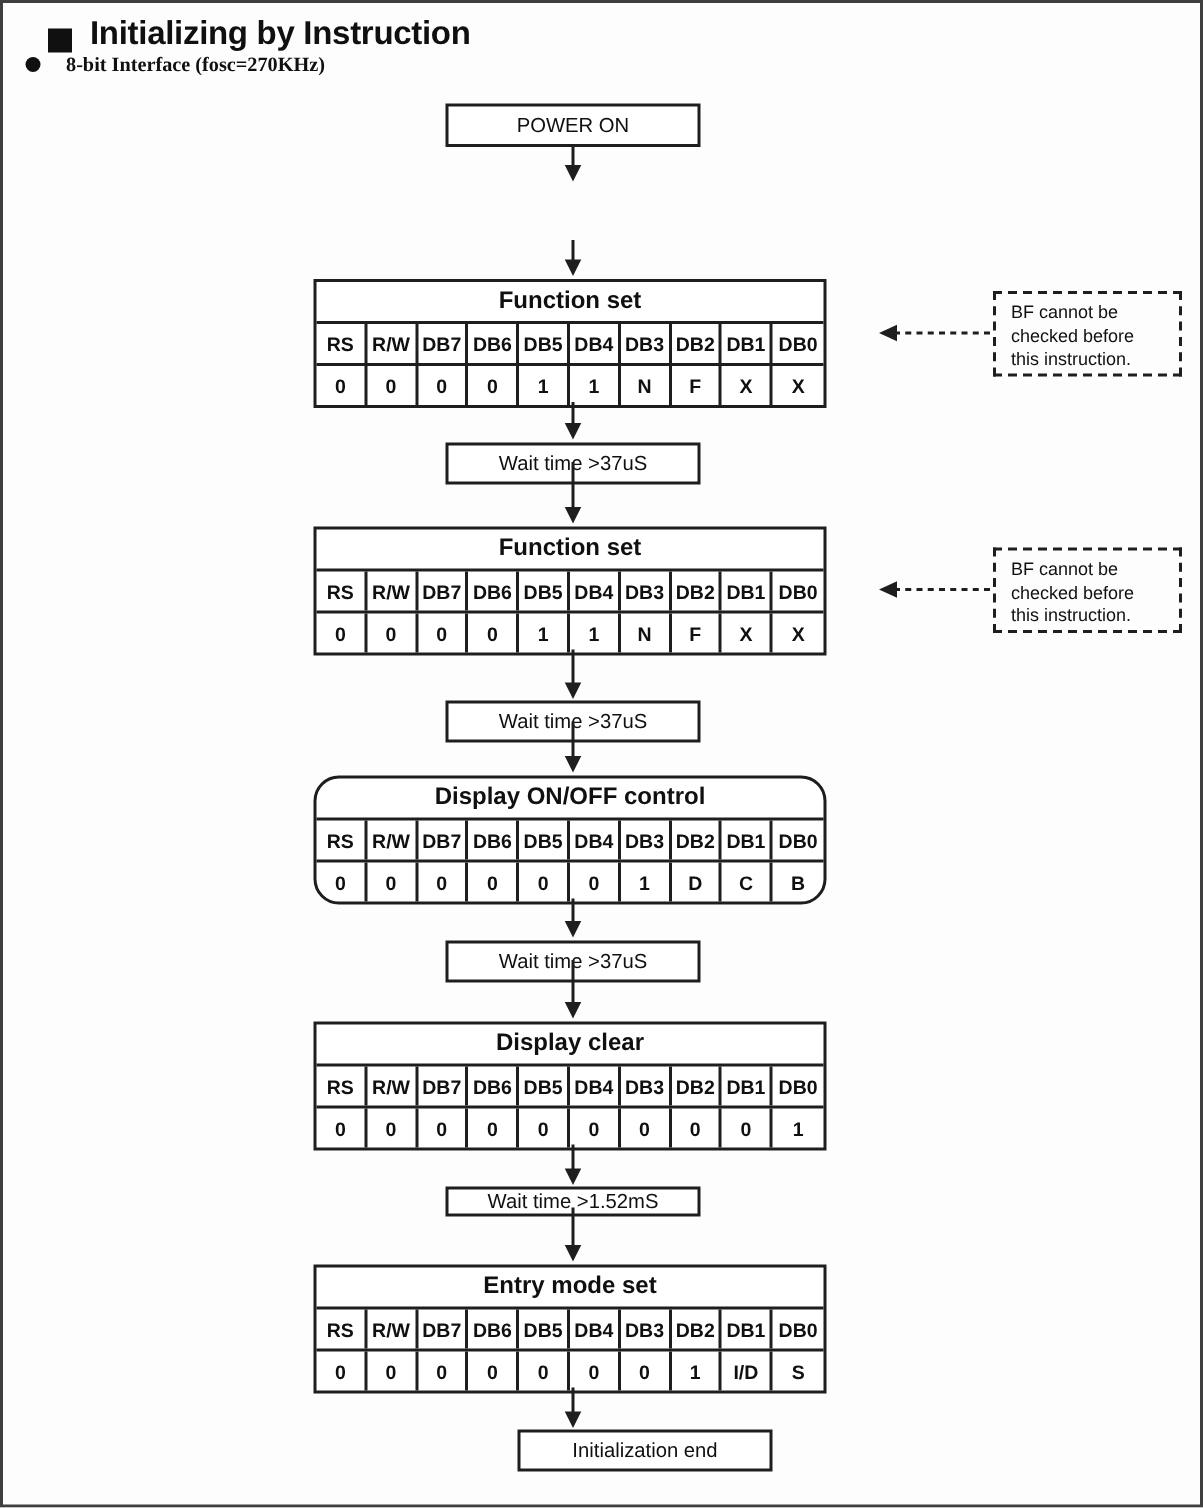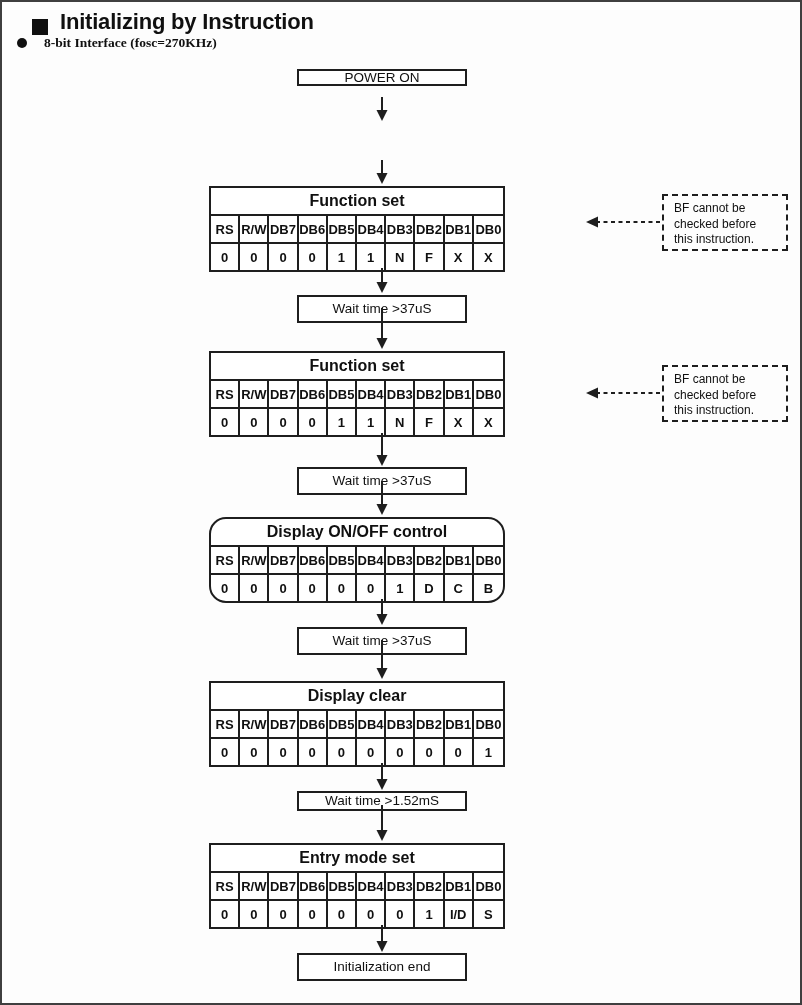--- a/index.html
+++ b/index.html
@@ -17,21 +17,21 @@
   .page-subtitle { font-size:13.5px; font-weight:bold; white-space:nowrap; }
   
   .flow-box {
     position:absolute; left:295px; width:170px; box-sizing:border-box;
     background:#fff; border:2px solid #1e1e1e;
     display:flex; flex-direction:column; align-items:center; justify-content:center;
     font-size:13.5px; line-height:16px; text-align:center;
   }
   
   .itable {
-    position:absolute; left:207px; width:296px; box-sizing:border-box;
+    position:absolute; left:207px; width:342px; box-sizing:border-box;
     background:#fff; border:2px solid #1e1e1e;
   }
   .itable-title {
     height:26px; line-height:26px; text-align:center;
     font-size:16px; font-weight:bold; border-bottom:2px solid #1e1e1e;
   }
   .bit-row { display:grid; grid-template-columns:repeat(10,1fr); }
   .bit-row.hdr { border-bottom:2px solid #1e1e1e; }
   .cell {
     box-sizing:border-box; text-align:center; font-weight:bold; font-size:13px;
@@ -54,42 +54,42 @@
 
   <div class="title-row">
     <span class="sq-icon"></span>
     <span class="page-title">Initializing by Instruction</span>
   </div>
   <div class="subtitle-row">
     <span class="dot-icon"></span>
     <span class="page-subtitle">8-bit Interface (fosc=270KHz)</span>
   </div>
 
-  <div class="flow-box" style="top:67px;height:17px;">
+  <div class="flow-box" style="top:67px;height:29px;">
     <span>POWER ON</span>
   </div>
 
 
   <div class="flow-box" style="top:293px;height:28px;">
     <span>Wait time &gt;37uS</span>
   </div>
 
   <div class="flow-box" style="top:465px;height:28px;">
     <span>Wait time &gt;37uS</span>
   </div>
 
   <div class="flow-box" style="top:625px;height:28px;">
     <span>Wait time &gt;37uS</span>
   </div>
 
   <div class="flow-box" style="top:789px;height:20px;">
     <span>Wait time &gt;1.52mS</span>
   </div>
 
-  <div class="flow-box" style="top:951px;height:28px;">
+  <div class="flow-box" style="top:951px;height:28px;margin-left:48px;">
     <span>Initialization end</span>
   </div>
 
   <div class="itable" style="top:184px;">
     <div class="itable-title">Function set</div>
     <div class="bit-row hdr">
         <div class="cell">RS</div>
         <div class="cell">R/W</div>
         <div class="cell">DB7</div>
         <div class="cell">DB6</div>

